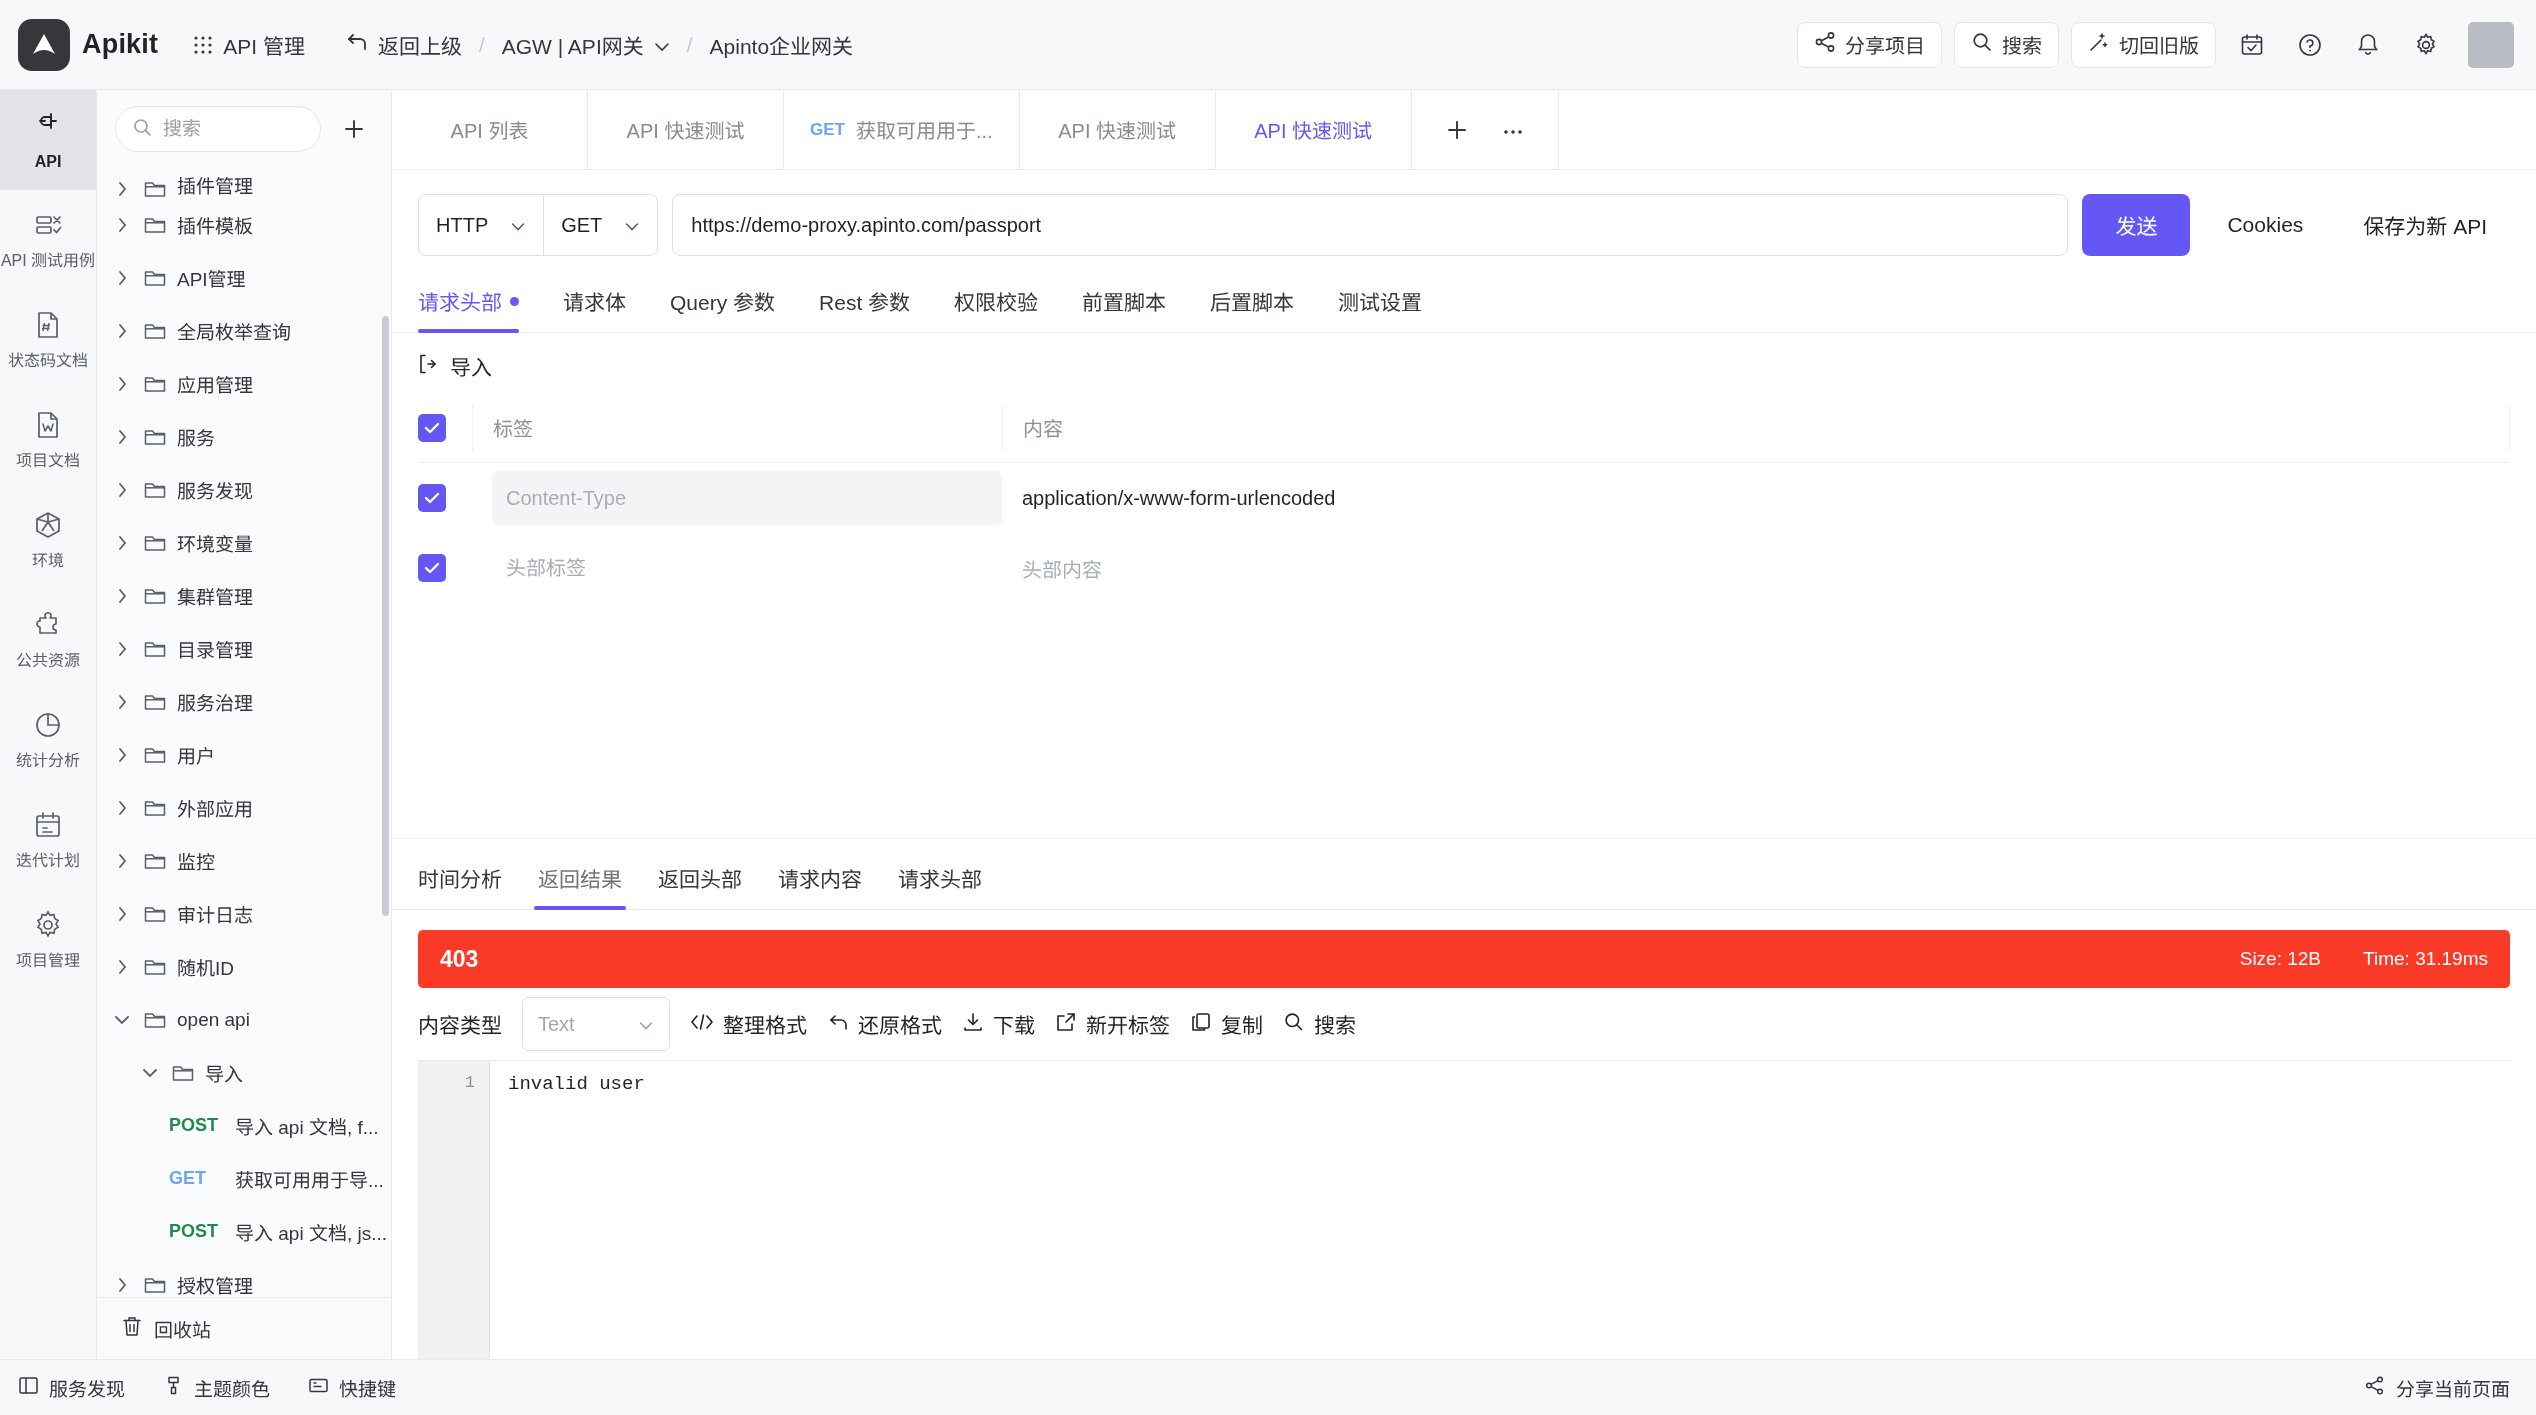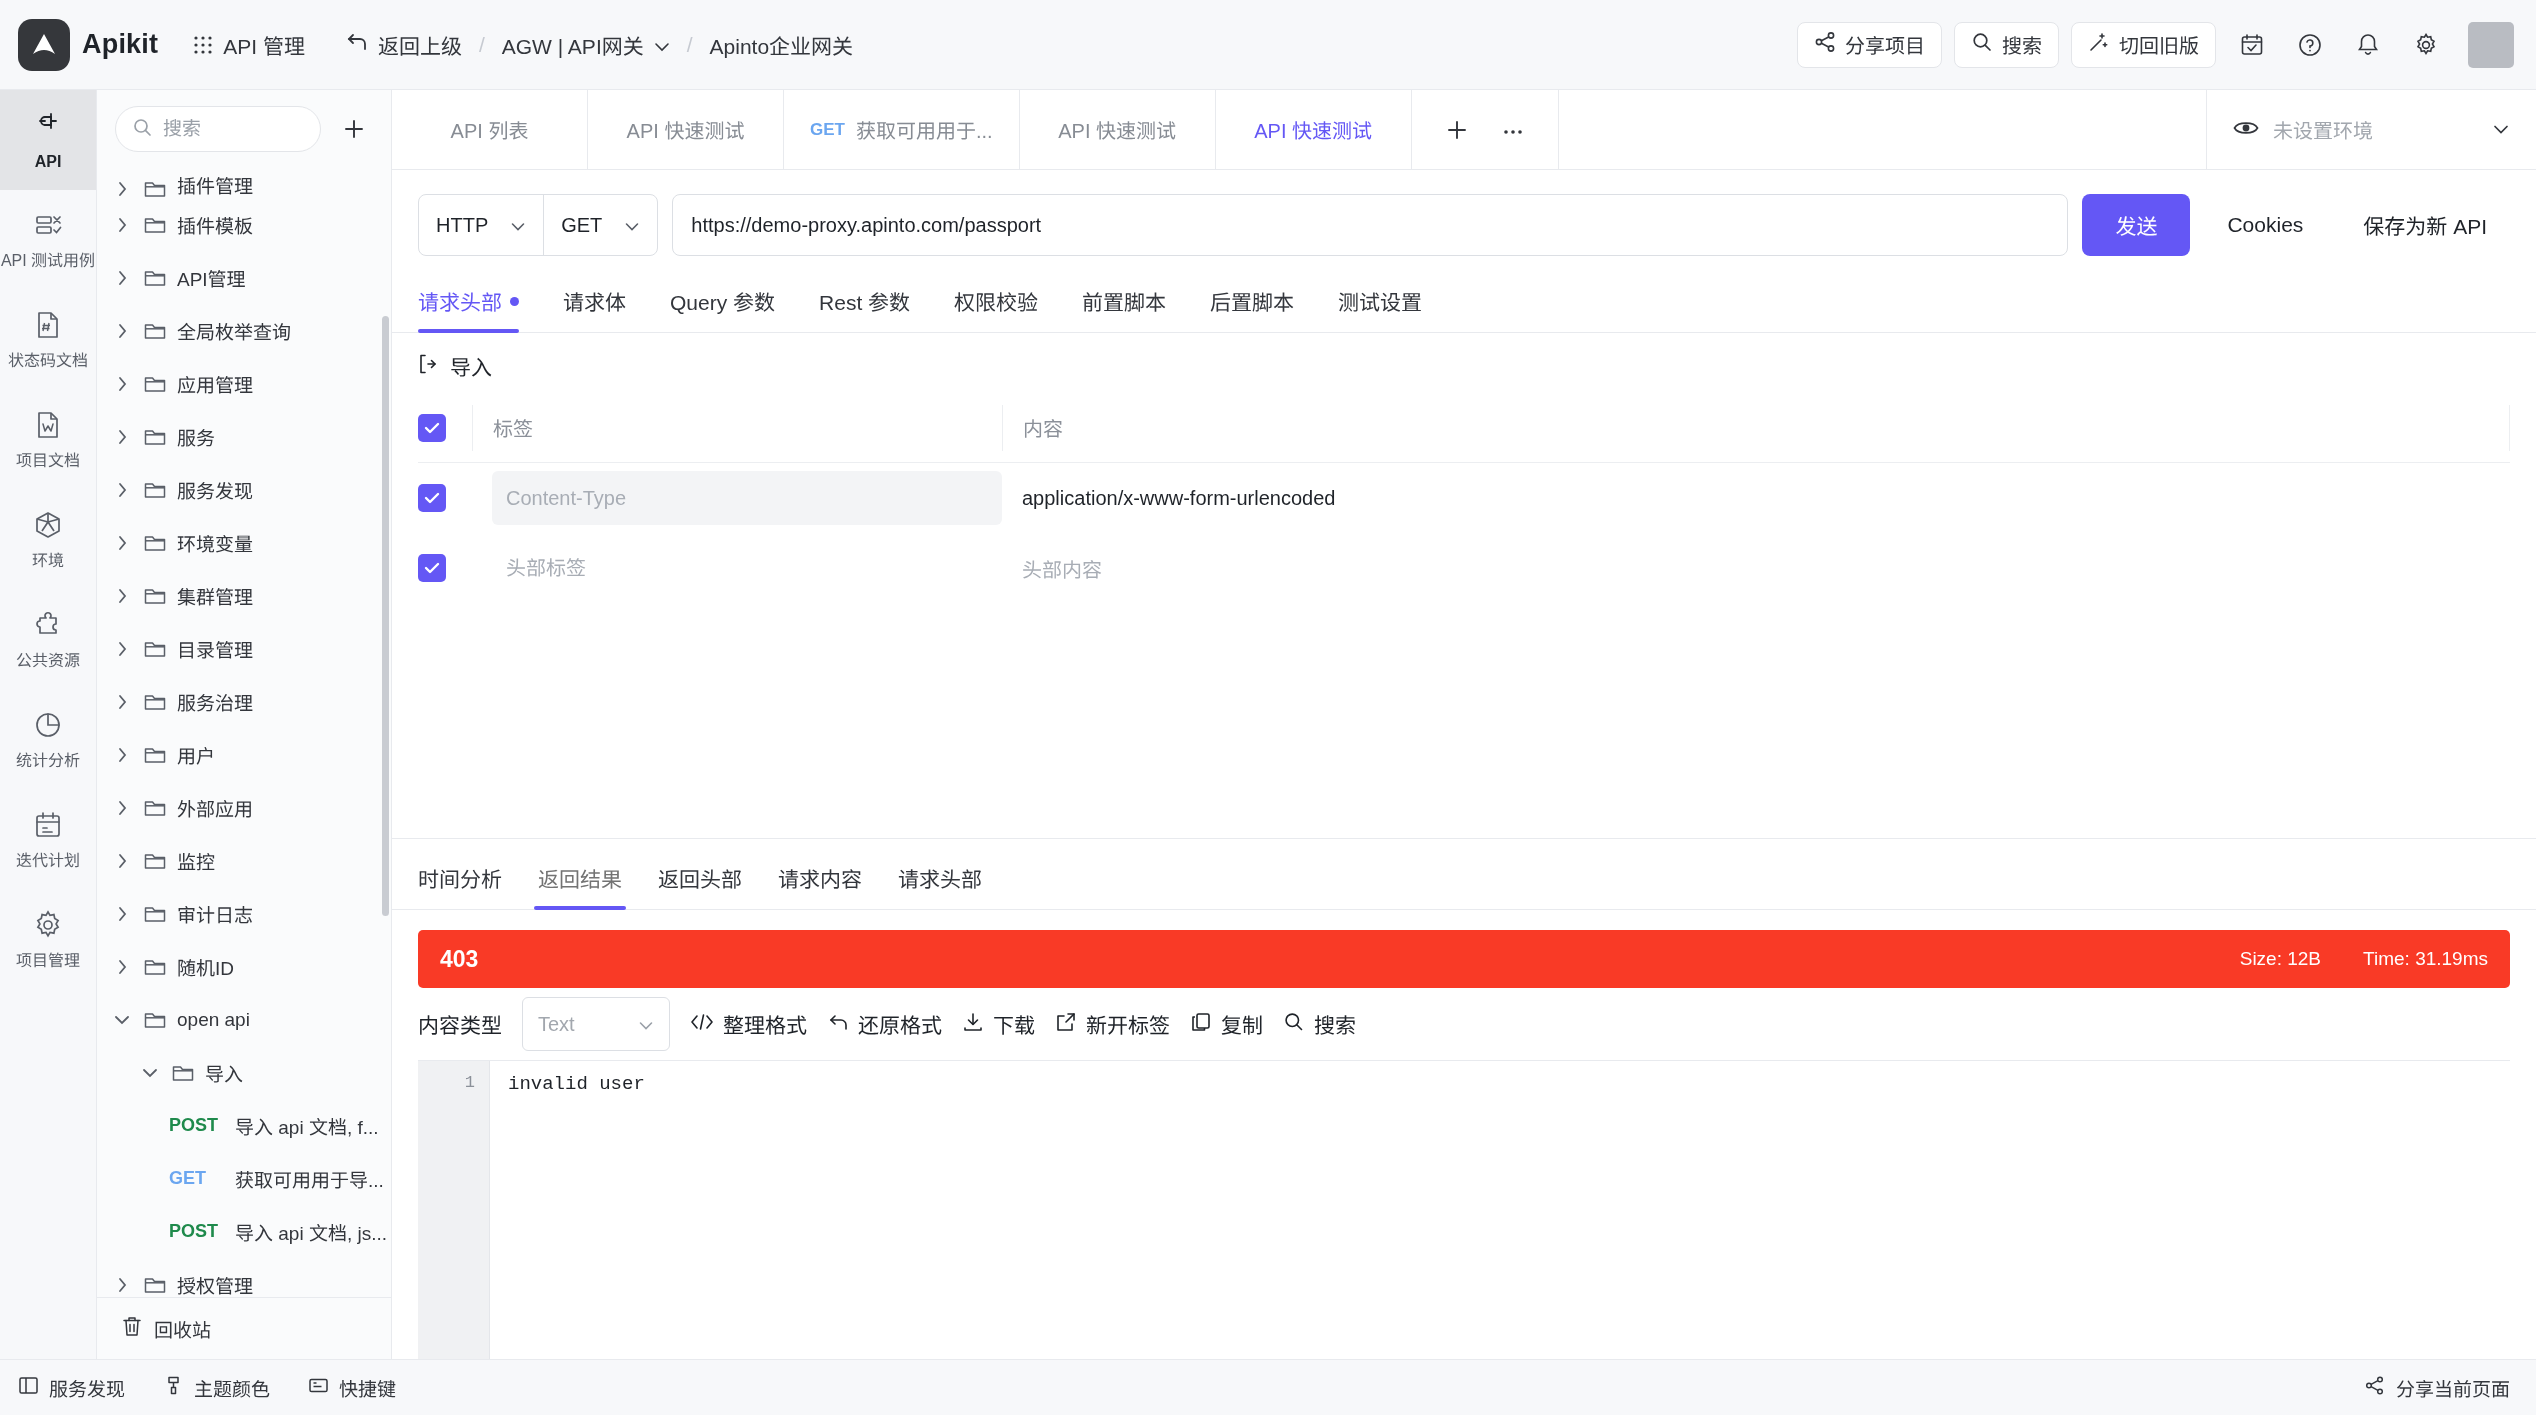--- a/index.html
+++ b/index.html
@@ -794,34 +794,20 @@
               </svg>
           </div>
           <div class="tab-act-btn">
             <svg width="26" height="26" viewBox="0 0 26 26" fill="#33363c">
                 <circle cx="6" cy="15" r="1.8"></circle>
                 <circle cx="13" cy="15" r="1.8"></circle>
                 <circle cx="20" cy="15" r="1.8"></circle>
               </svg>
           </div>
         </div>
-        <div class="env-sel">
-          <span>
-            <svg width="26" height="20" viewBox="0 0 26 20" fill="none" stroke="#33363c" stroke-width="1.7">
-              <path d="M1.5 10 C5 3.5, 21 3.5, 24.5 10 C21 16.5, 5 16.5, 1.5 10 Z"></path>
-                <circle cx="13" cy="10" r="3.4" fill="#33363c" stroke="none"></circle>
-            </svg>
-          </span>
-          <span class="env-text">未设置环境</span>
-          <span>
-            <svg width="18" height="12" viewBox="0 0 18 12" fill="none" stroke="#33363c" stroke-width="1.7" stroke-linecap="round">
-                <path d="M3 3.5 L9 9.5 L15 3.5"></path>
-              </svg>
-          </span>
-        </div>
       </div>
 
       <div class="urlbar">
         <div class="sel-group">
           <div class="sel">
             <span>HTTP</span>
             <span><svg width="16" height="11" viewBox="0 0 16 11" fill="none" stroke="#5a5f68" stroke-width="1.6" stroke-linecap="round">
                   <path d="M2.5 3 L8 8.5 L13.5 3"></path>
                 </svg></span>
           </div>

